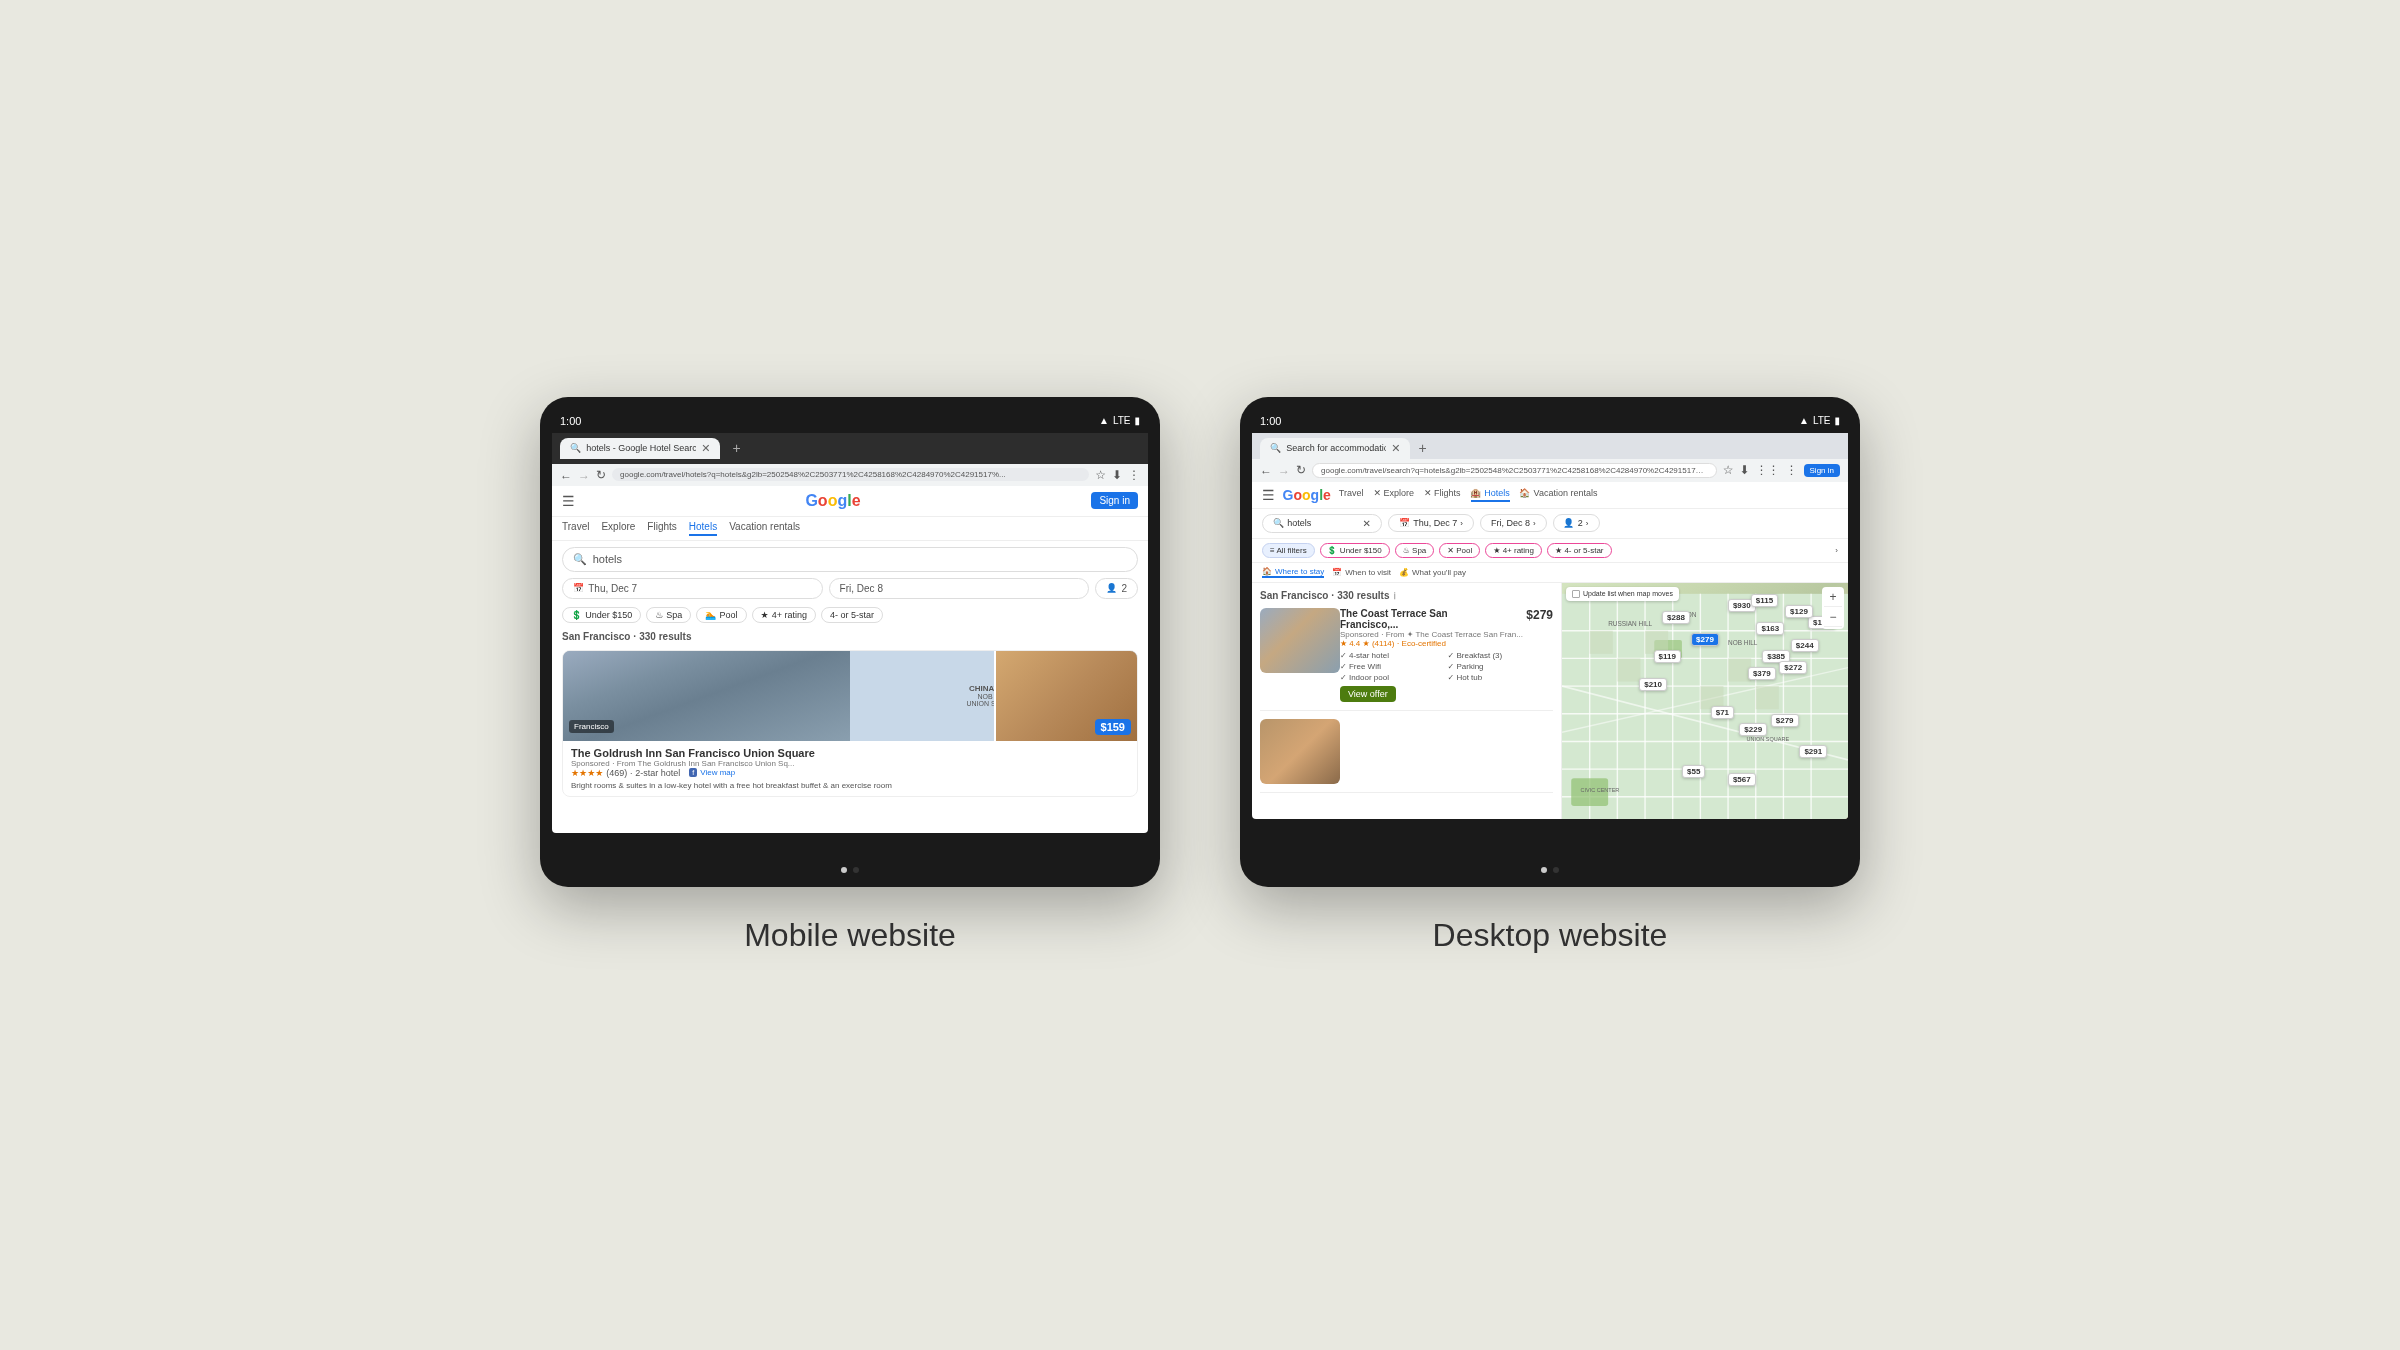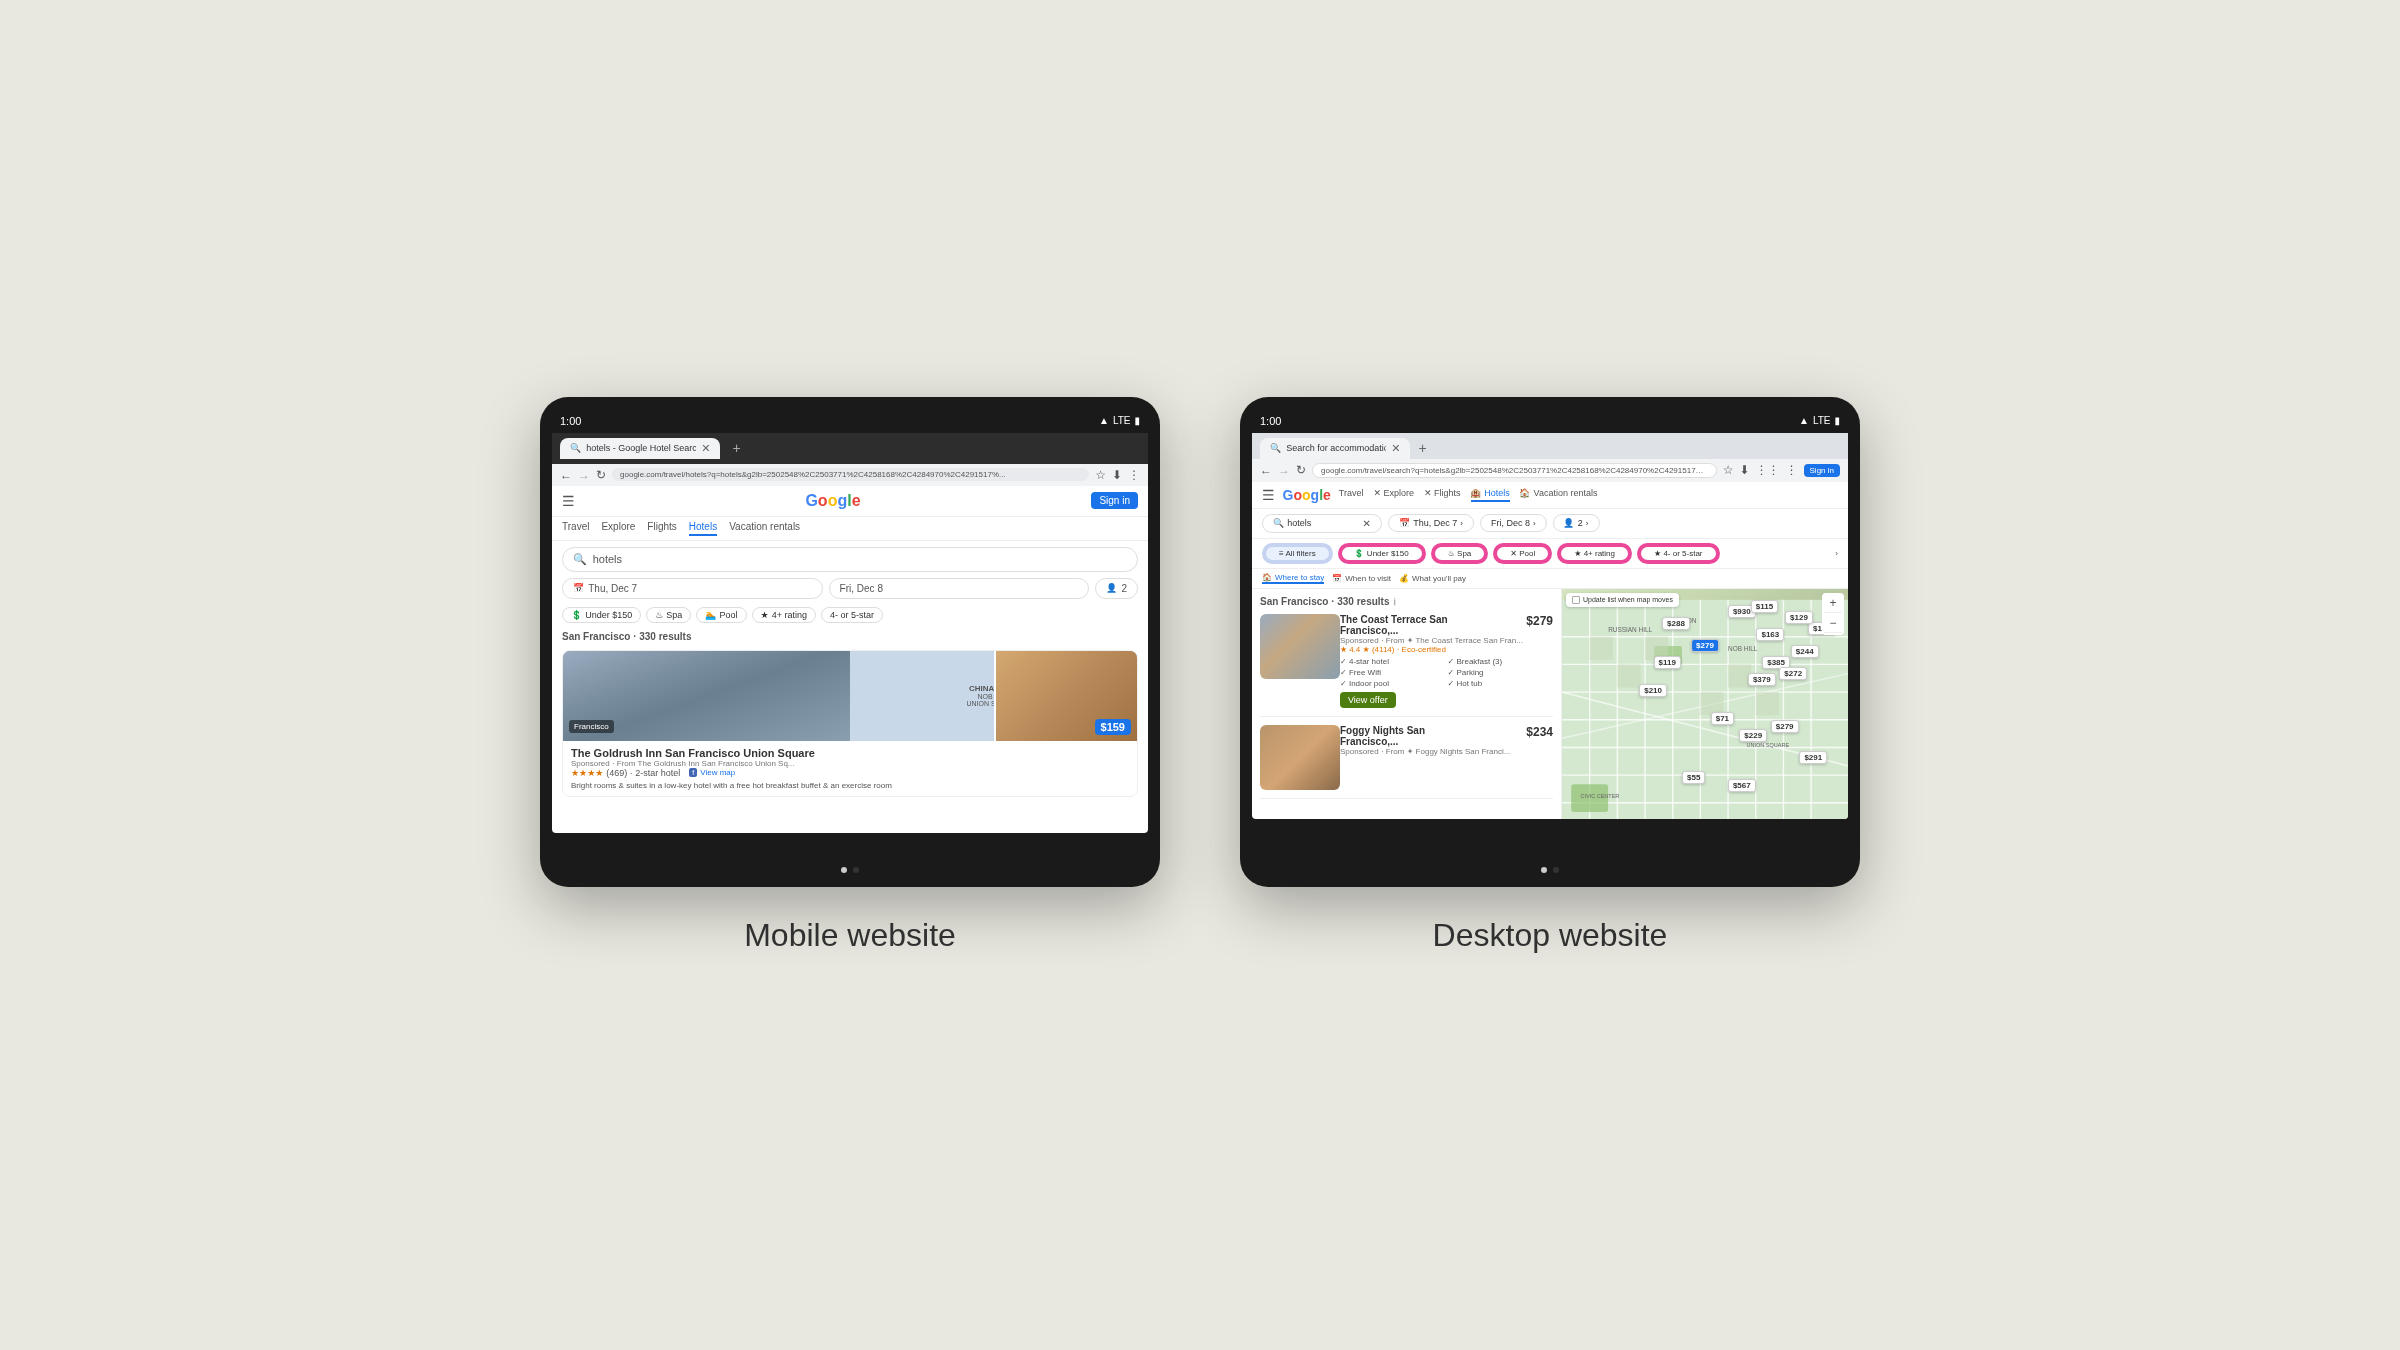--- a/index.html
+++ b/index.html
@@ -325,23 +325,23 @@
       background: white;
     }
     .desktop-filter-row {
       display: flex;
       align-items: center;
       gap: 5px;
       padding: 4px 10px;
       border-bottom: 1px solid #eee;
     }
     .desktop-filter-chip {
-      border: 4px solid #ec4899;
+      border: 1px solid #ec4899;
       border-radius: 15px;
-      padding: 2px 13px;
+      padding: 2px 7px;
       font-size: 8px;
       color: #333;
       white-space: nowrap;
       background: white;
     }
     .desktop-main {
       display: flex;
       height: 280px;
     }
     .desktop-results {
@@ -789,27 +789,20 @@
                 <span>✓ Parking</span>
                 <span>✓ Indoor pool</span>
                 <span>✓ Hot tub</span>
               </div>
               <div class="view-offer-btn">View offer</div>
             </div>
           </div>
 
           <div class="desktop-hotel-card">
             <div class="desktop-hotel-image second"></div>
-            <div class="desktop-hotel-info">
-              <div style="display:flex;justify-content:space-between;align-items:flex-start;">
-                <div class="dhi-name" style="max-width:140px;">Foggy Nights San Francisco,...</div>
-                <div class="dhi-price">$234</div>
-              </div>
-              <div class="dhi-sponsored">Sponsored · From ✦ Foggy Nights San Franci...</div>
-            </div>
           </div>
         </div>
 
         <div class="desktop-map">
 
           <svg style="position:absolute;top:0;left:0;width:100%;height:100%;" viewBox="0 0 310 280">
 
             <rect x="0" y="0" width="310" height="280" fill="#d4e8d0"></rect>
 
             <line x1="0" y1="40" x2="310" y2="40" stroke="white" stroke-width="1.5" opacity="0.8"></line>

